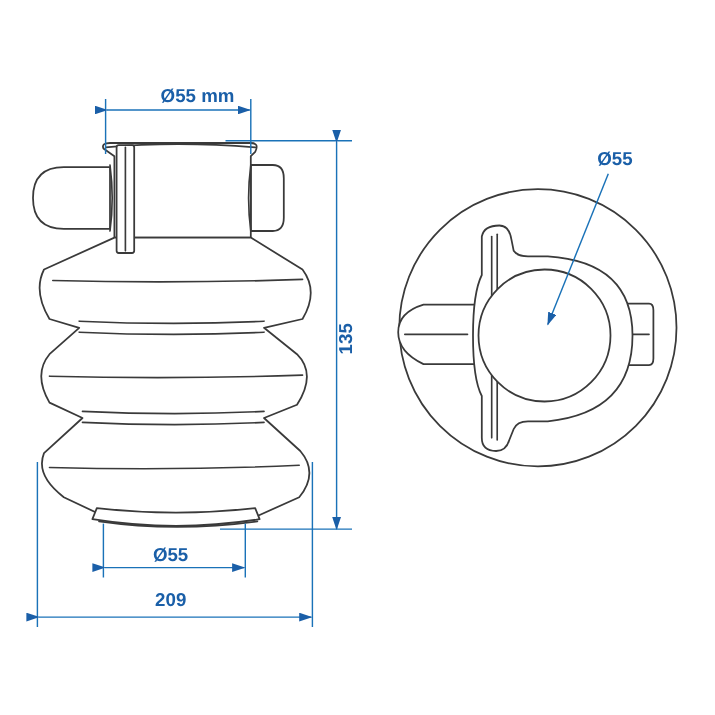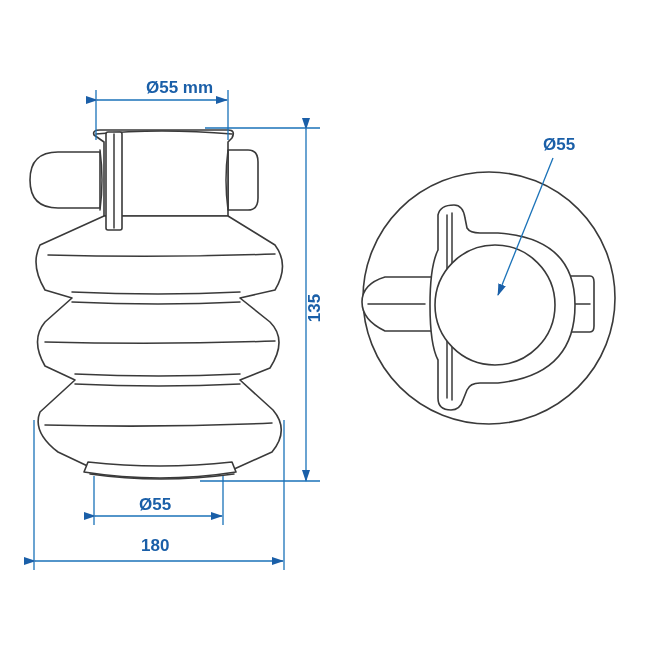--- a/index.html
+++ b/index.html
@@ -91,14 +91,14 @@
 
     <circle class="outline" cx="495" cy="305" r="60"></circle>
 
     <line class="dim" x1="553" y1="158" x2="498" y2="295" marker-end="url(#ah)"></line>
   </g>
 </svg>
 
 <div class="label" style="left:128px; top:78px;margin-left:18px;">Ø55 mm</div>
 <div class="label vertical" style="left:301px; top:298px;">135</div>
 <div class="label" style="left:139px; top:495px;">Ø55</div>
-<div class="label" style="left:141px; top:536px;">180</div>
+<div class="label" style="left:141px; top:536px;">209</div>
 <div class="label" style="left:543px; top:135px;">Ø55</div>
 
 </body></html>

